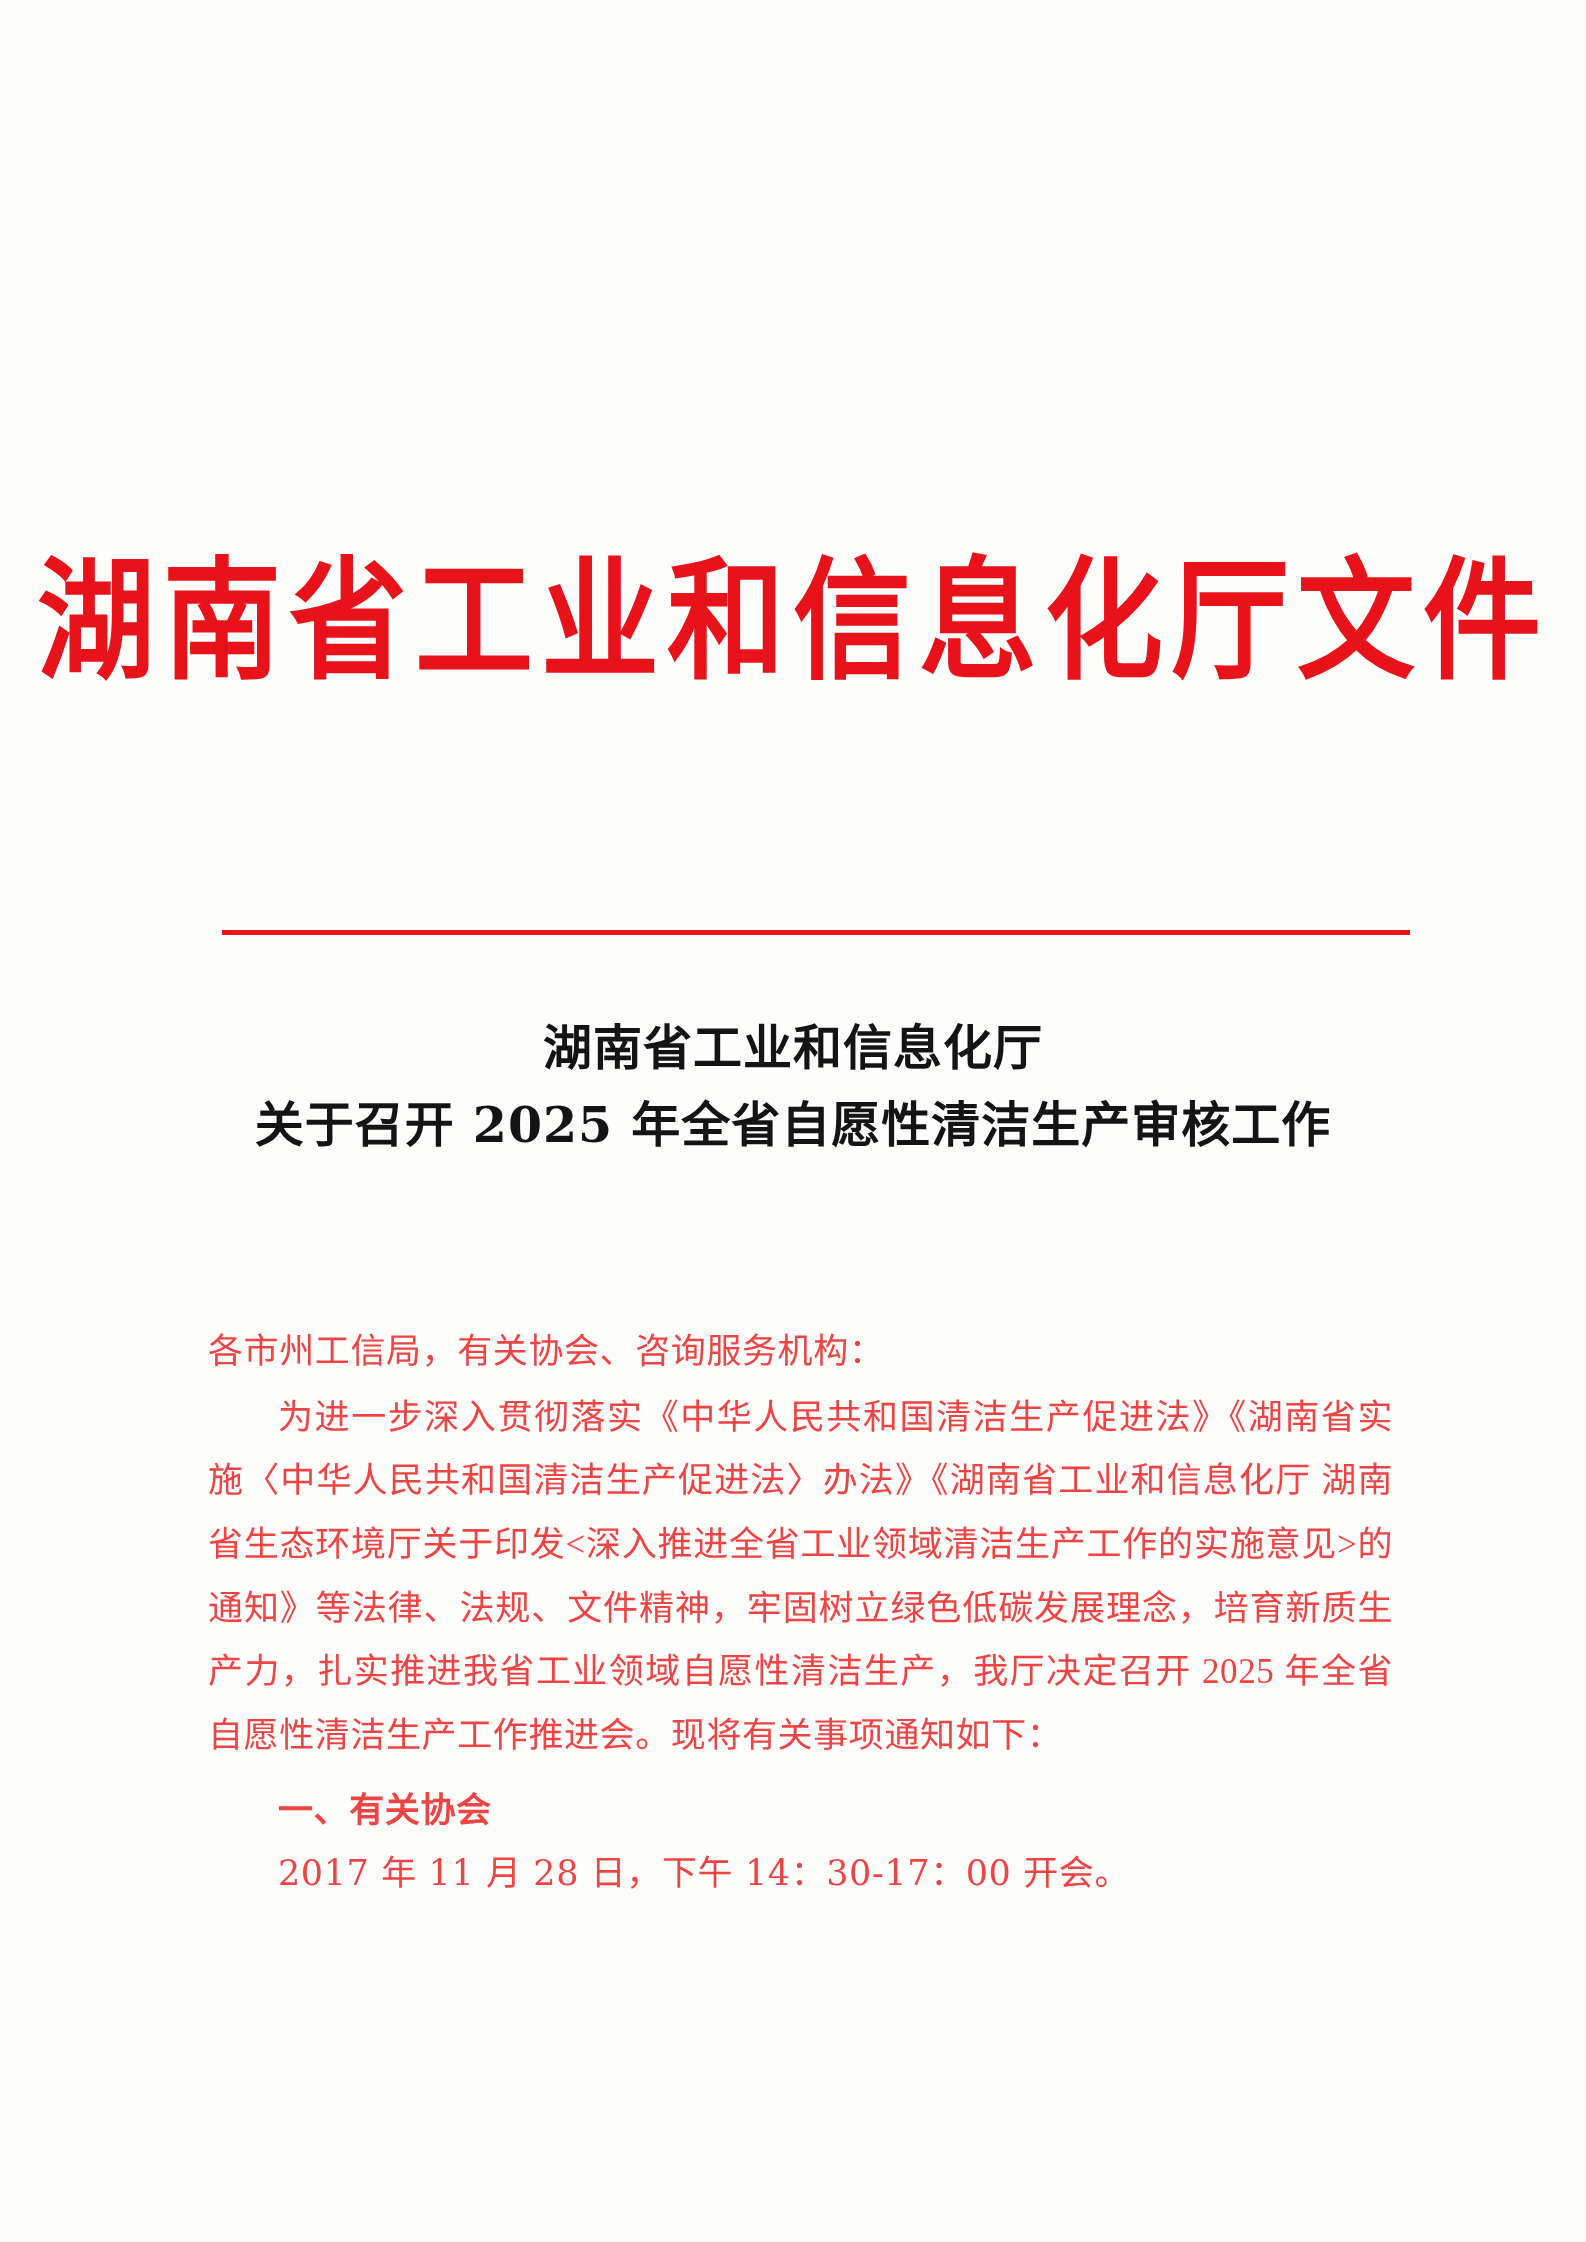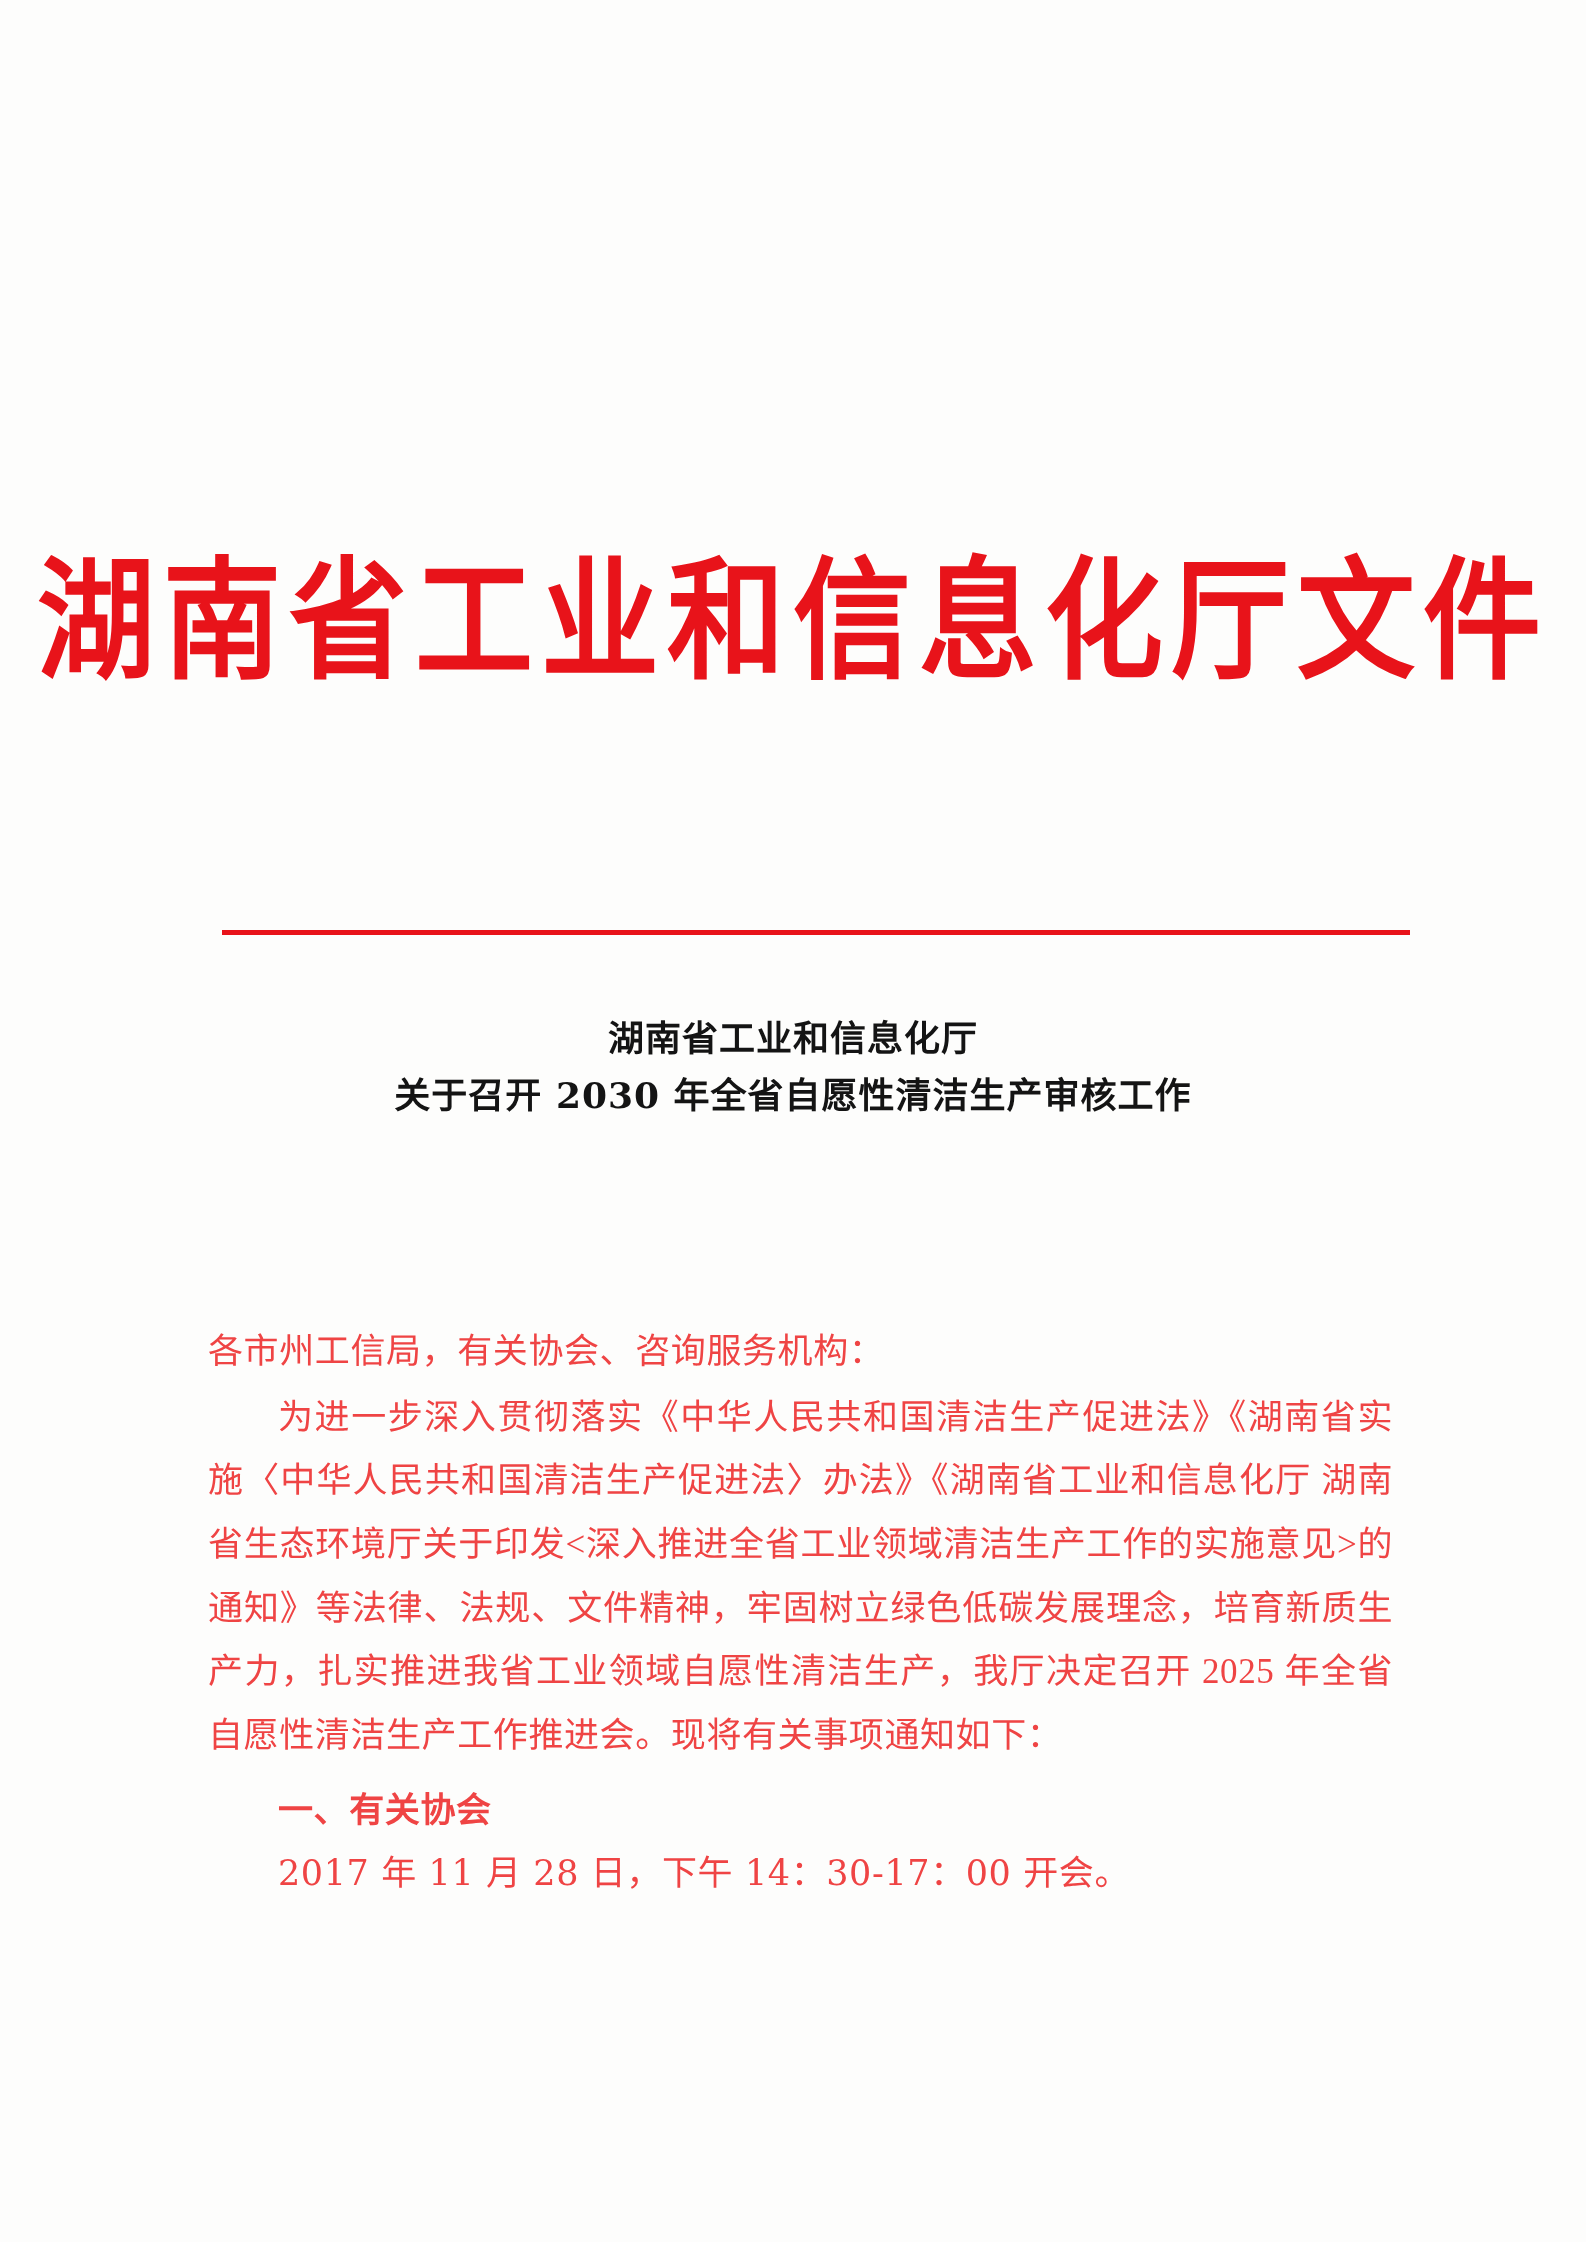--- a/index.html
+++ b/index.html
@@ -57,21 +57,21 @@
   }
 
   
   .doc-title {
     position: absolute;
     top: 1010px;
     left: 193px;
     width: 1200px;
     text-align: center;
     font-weight: 700;
-    font-size: 36px;
+    font-size: 49px;
     line-height: 1.58;
     letter-spacing: 1px;
     color: #141414;
   }
   .doc-title .line {
     display: block;
     white-space: nowrap;
   }
 
   
@@ -112,21 +112,21 @@
 <div class="page">
 
   <div class="letterhead">
     <span class="letterhead-title">湖南省工业和信息化厅文件</span>
   </div>
 
   <div class="red-rule"></div>
 
   <div class="doc-title">
     <span class="line">湖南省工业和信息化厅</span>
-    <span class="line">关于召开 2030 年全省自愿性清洁生产审核工作</span>
+    <span class="line">关于召开 2025 年全省自愿性清洁生产审核工作</span>
   </div>
 
   <div class="body-wrap">
     <div class="salutation">各市州工信局，有关协会、咨询服务机构：</div>
 
     <p class="para">为进一步深入贯彻落实《中华人民共和国清洁生产促进法》《湖南省实施〈中华人民共和国清洁生产促进法〉办法》《湖南省工业和信息化厅  湖南省生态环境厅关于印发&lt;深入推进全省工业领域清洁生产工作的实施意见&gt;的通知》等法律、法规、文件精神，牢固树立绿色低碳发展理念，培育新质生产力，扎实推进我省工业领域自愿性清洁生产，我厅决定召开 2025 年全省自愿性清洁生产工作推进会。现将有关事项通知如下：</p>
 
     <div class="section-heading">一、有关协会</div>
 
     <p class="plain">2017 年 11 月 28 日，下午 14：30-17：00 开会。</p>

